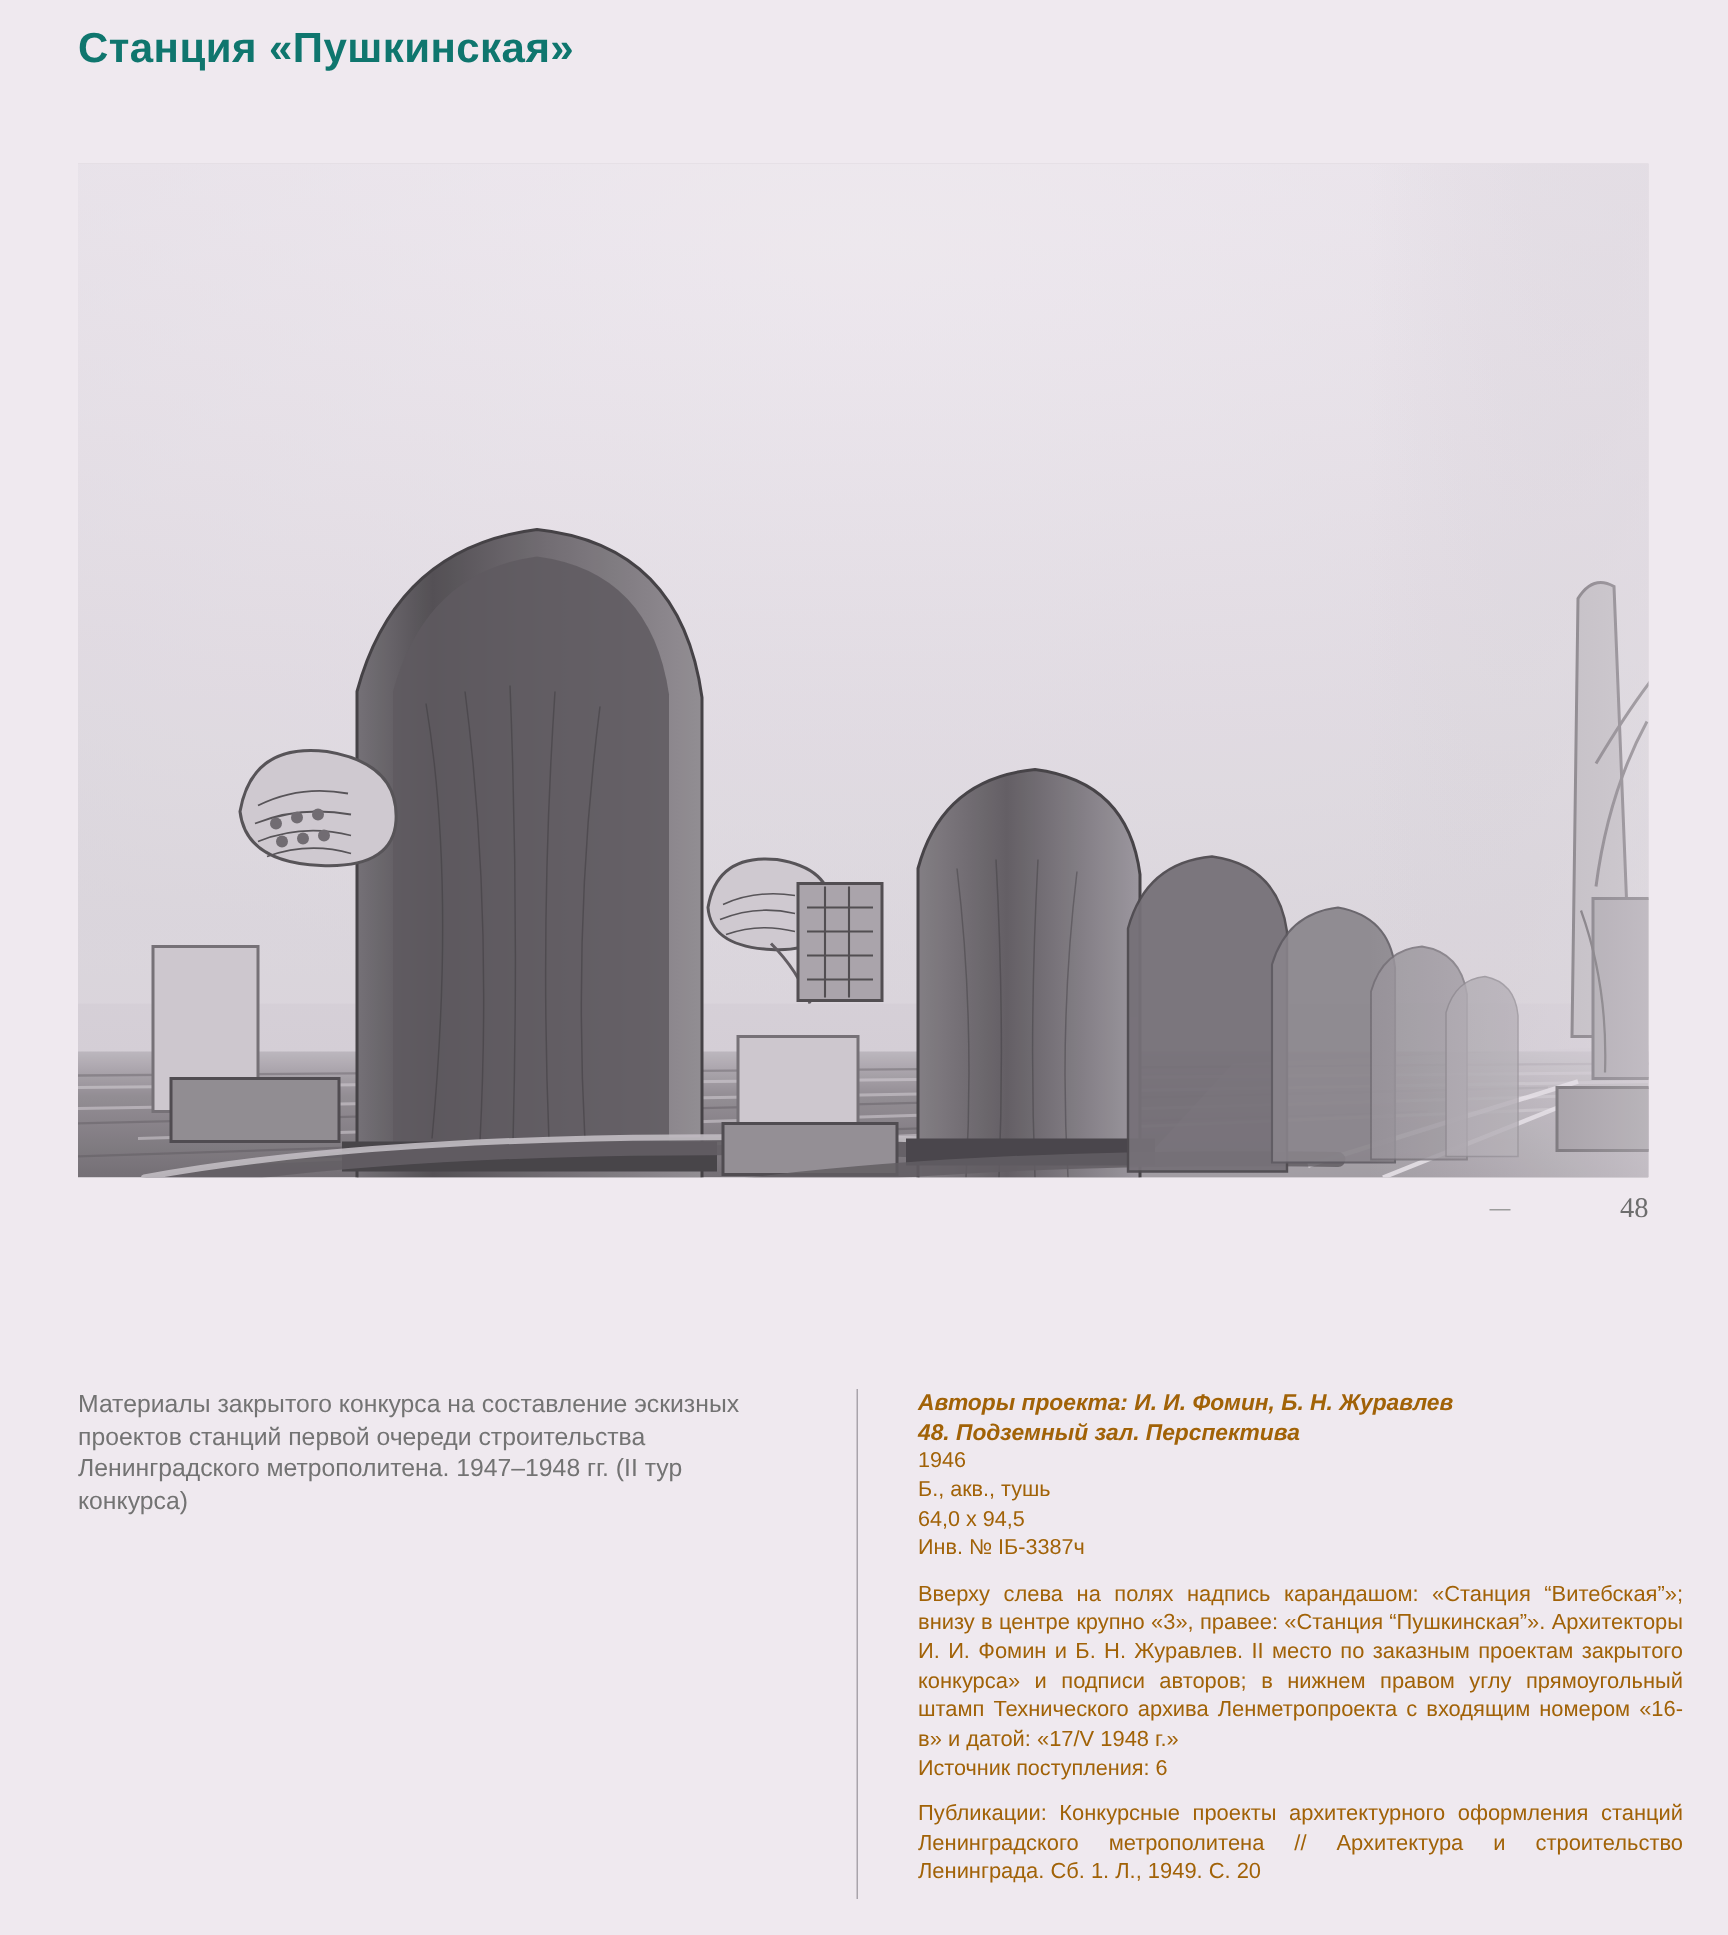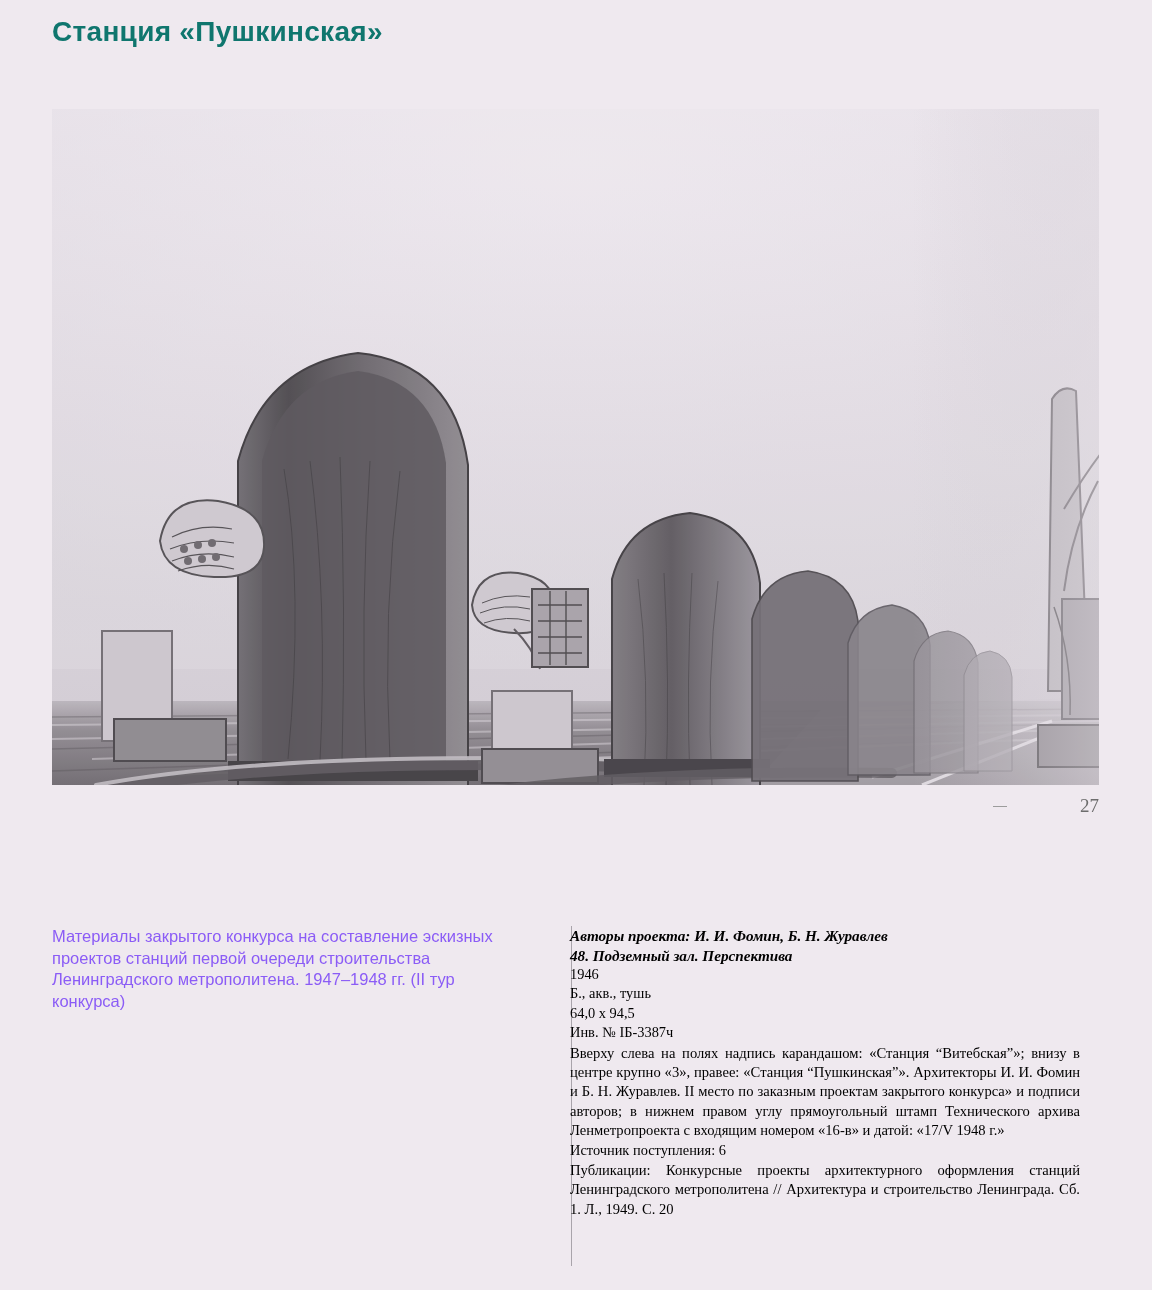--- a/index.html
+++ b/index.html
@@ -66,49 +66,49 @@
     width: 1047px;
     height: 340px;
   }
   .col-left {
     position: absolute;
     left: 0;
     top: 0;
     width: 470px;
     font-size: 16.5px;
     line-height: 21.5px;
-    color: #8b5cf6;
+    color: #737373;
   }
   .divider {
     position: absolute;
     left: 519px;
     top: 0;
     width: 1px;
     height: 340px;
     background: #a9a4ab;
   }
   .col-right {
     position: absolute;
-    left: 518px;
+    left: 560px;
     top: 0;
     width: 510px;
-    font-family: Liberation Serif, serif;
+    font-family: Liberation Sans, sans-serif;
     font-size: 14.6px;
     line-height: 19.4px;
-    color: #000000;
+    color: #a16207;
   }
   .authors {
     font-weight: bold;
     font-style: italic;
     font-size: 15.2px;
     line-height: 19.5px;
   }
   .meta-line { font-size: 14.4px; }
   .para {
-    margin-top: 1px;
+    margin-top: 11px;
     text-align: justify;
     text-justify: inter-word;
   }
   .para-tight { margin-top: 0; }
 </style>
 </head>
 <body>
 
 <div class="page-title">Станция «Пушкинская»</div>
 
@@ -257,21 +257,21 @@
       <path d="M1002 498 q18 50 16 108" fill="none" stroke="#4f4b50" stroke-width="1.5"></path>
     </g>
 
     <rect x="860" y="0" width="187" height="676" fill="url(#hazeR)" opacity="0.55"></rect>
 
     <rect x="0" y="0" width="1047" height="676" fill="#ffffff" opacity="0.05"></rect>
   </svg>
 </div>
 
 <div class="plate-tick"></div>
-<div class="plate-number">27</div>
+<div class="plate-number">48</div>
 
 <div class="columns">
 
   <div class="col-left">Материалы закрытого конкурса на составление эскизных проектов станций первой очереди строительства Ленинградского метрополитена. 1947–1948 гг. (II тур конкурса)</div>
 
   <div class="divider"></div>
 
   <div class="col-right">
     <div class="authors">Авторы проекта: И. И. Фомин, Б. Н. Журавлев</div>
     <div class="authors">48. Подземный зал. Перспектива</div>

